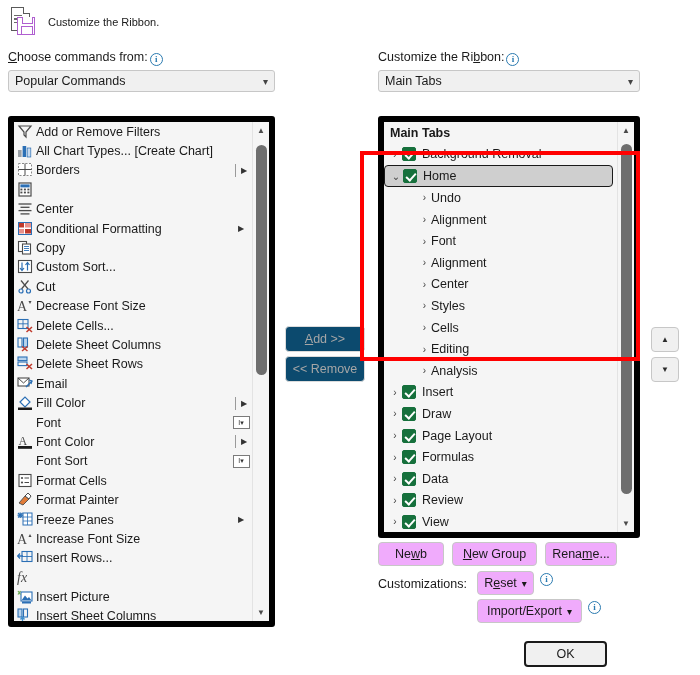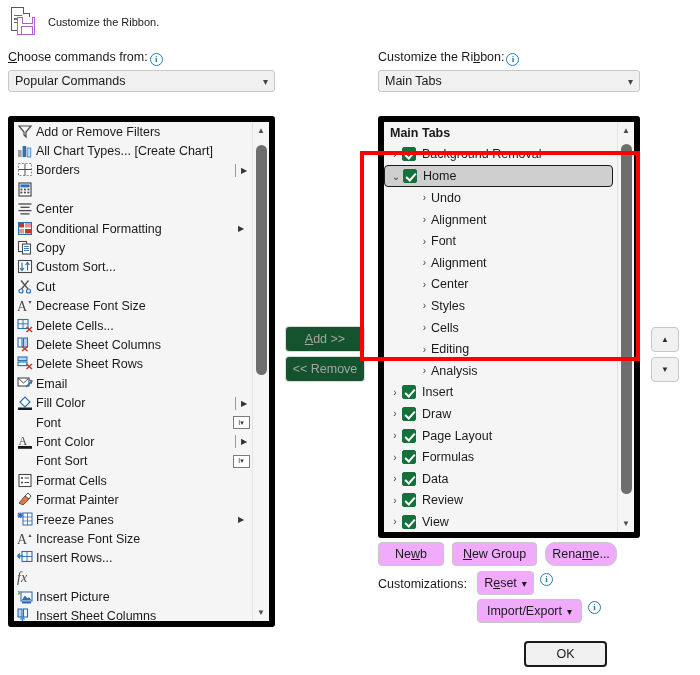--- a/index.html
+++ b/index.html
@@ -118,21 +118,21 @@
   }
   .trow.child { padding-left: 34px; }
   .trow.child .chev { width: 13px; min-width: 13px; }
 
   
   .btn {
     position: absolute; background: #f0abfc; border: 1px solid #c7c7c7;
     border-radius: 4px; font-size: 12.5px; color: #1a1a1a;
     display: flex; align-items: center; justify-content: center; cursor: default;
   }
-  .btn.disabled { color: #a6a6a6; background: #14532d; border-color: #dcdcdc; }
+  .btn.disabled { color: #a6a6a6; background: #0c4a6e; border-color: #dcdcdc; }
   .btn.default { border: 2px solid #1a1a1a; background: #f0f0f0; }
   .btn .ul { text-decoration: underline; }
   .btn .carat { font-size: 10px; margin-left: 5px; }
 
   .smallbtn {
     position: absolute; width: 28px; height: 25px; background: #f0f0f0;
     border: 1px solid #c7c7c7; border-radius: 4px;
     display: flex; align-items: center; justify-content: center; font-size: 8px; color: #2b2b2b;
   }
 
@@ -571,21 +571,21 @@
   <div class="smallbtn" style="left:651px; top:357px;">
     <span>▼</span>
   </div>
 
   <div class="btn" style="left:378px; top:542px; width:66px; height:24px;">
     <span>Ne<span class="ul">w</span>b</span>
   </div>
   <div class="btn" style="left:452px; top:542px; width:85px; height:24px;">
     <span><span class="ul">N</span>ew Group</span>
   </div>
-  <div class="btn" style="left:545px; top:542px; width:72px; height:24px;border-radius:10px;">
+  <div class="btn" style="left:545px; top:542px; width:72px; height:24px;">
     <span>Rena<span class="ul">m</span>e...</span>
   </div>
 
   <div class="field-label" style="left:378px; top:577px;">Customizations:</div>
   <div class="btn" style="left:477px; top:571px; width:57px; height:24px;">
     <span>R<span class="ul">e</span>set</span>
       <span class="carat">▾</span>
   </div>
   <span class="info-icon" style="position:absolute; left:538px; top:573px;">i</span>
 

